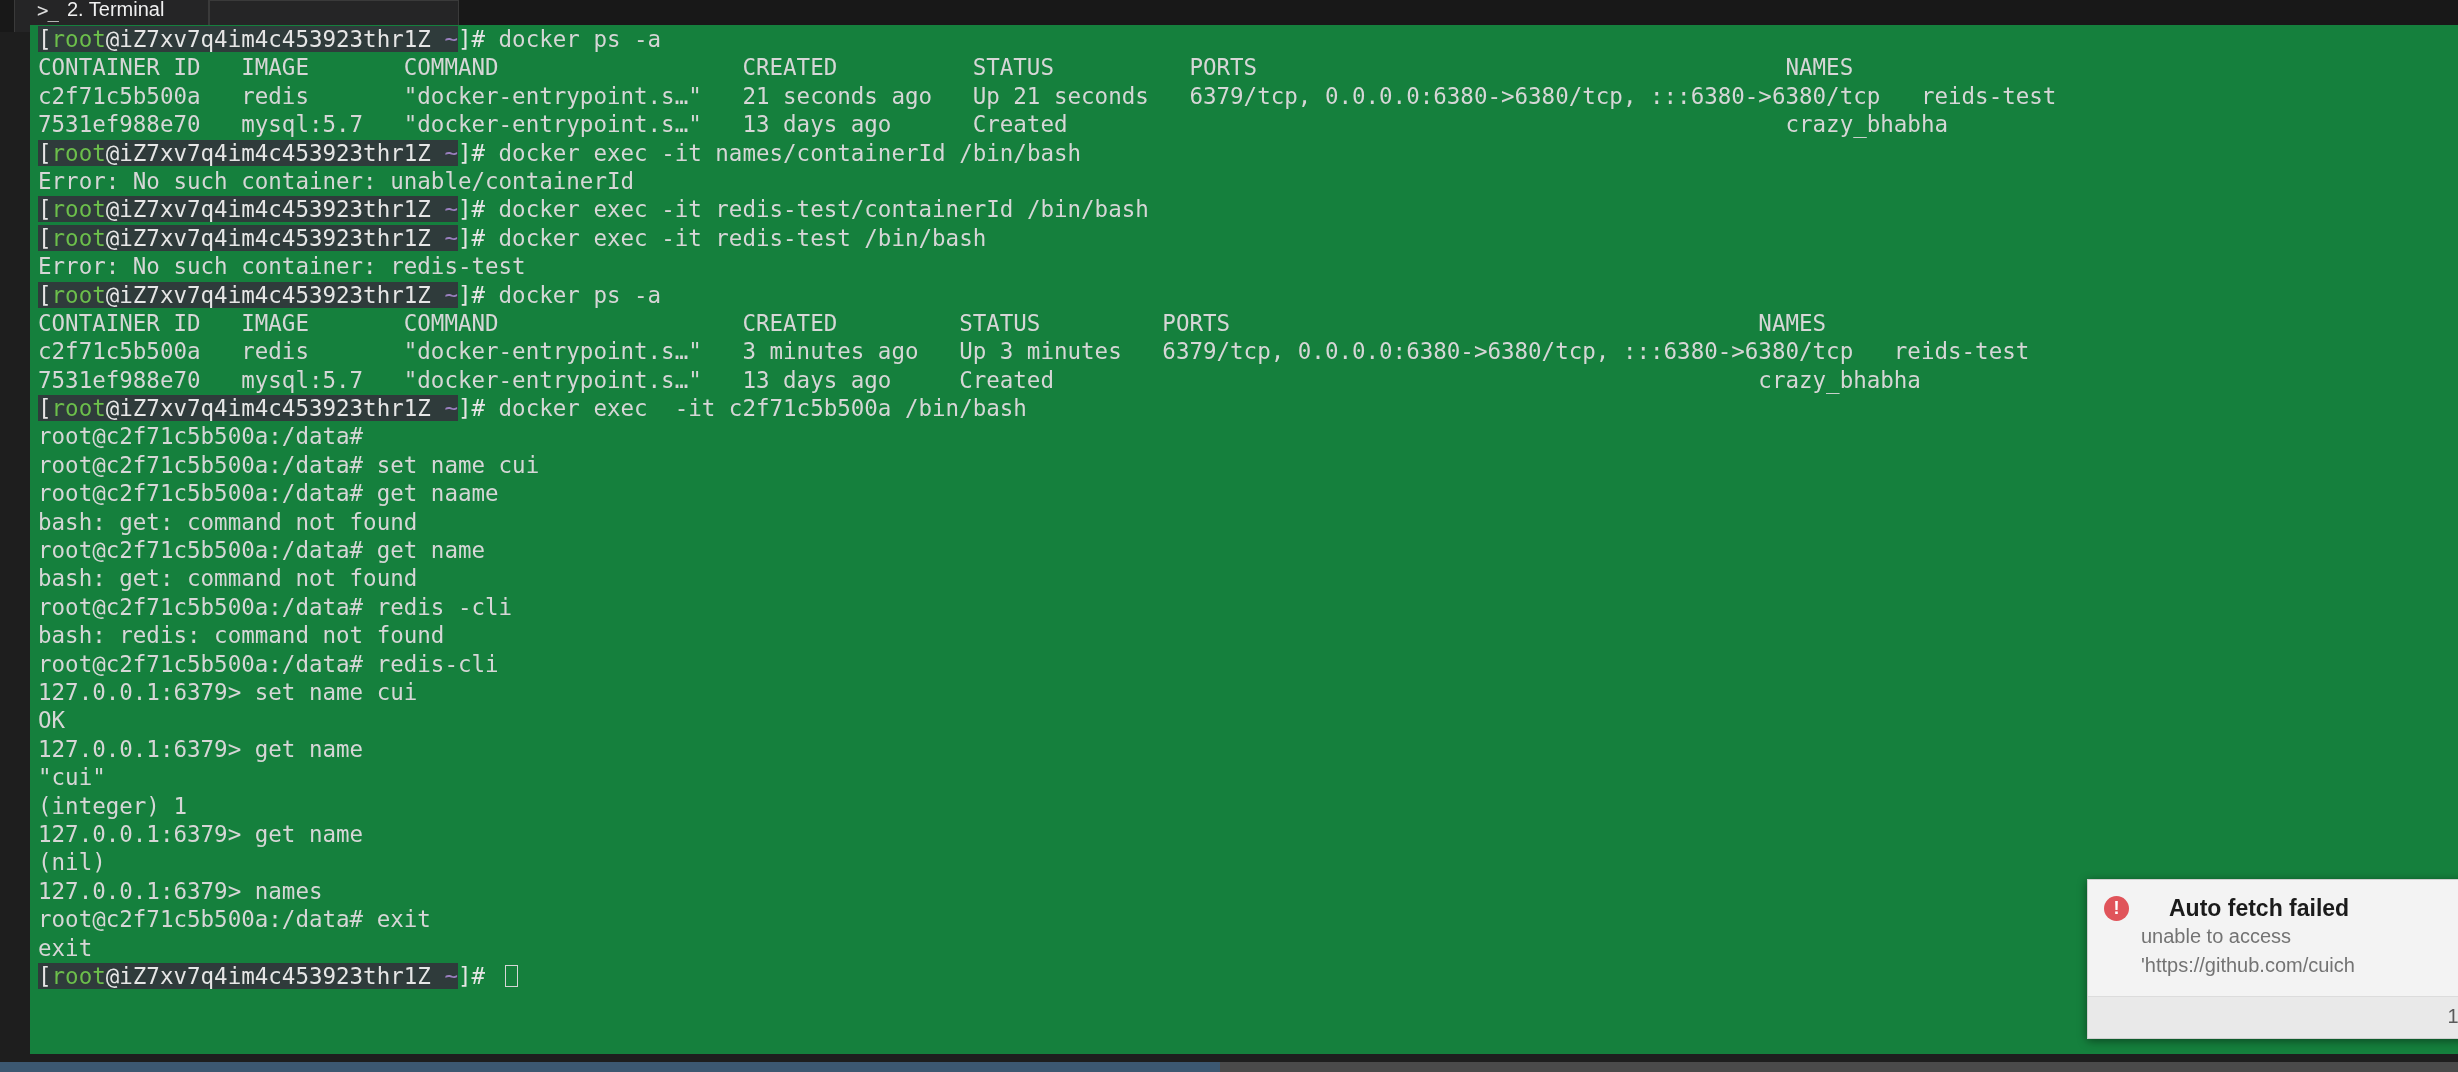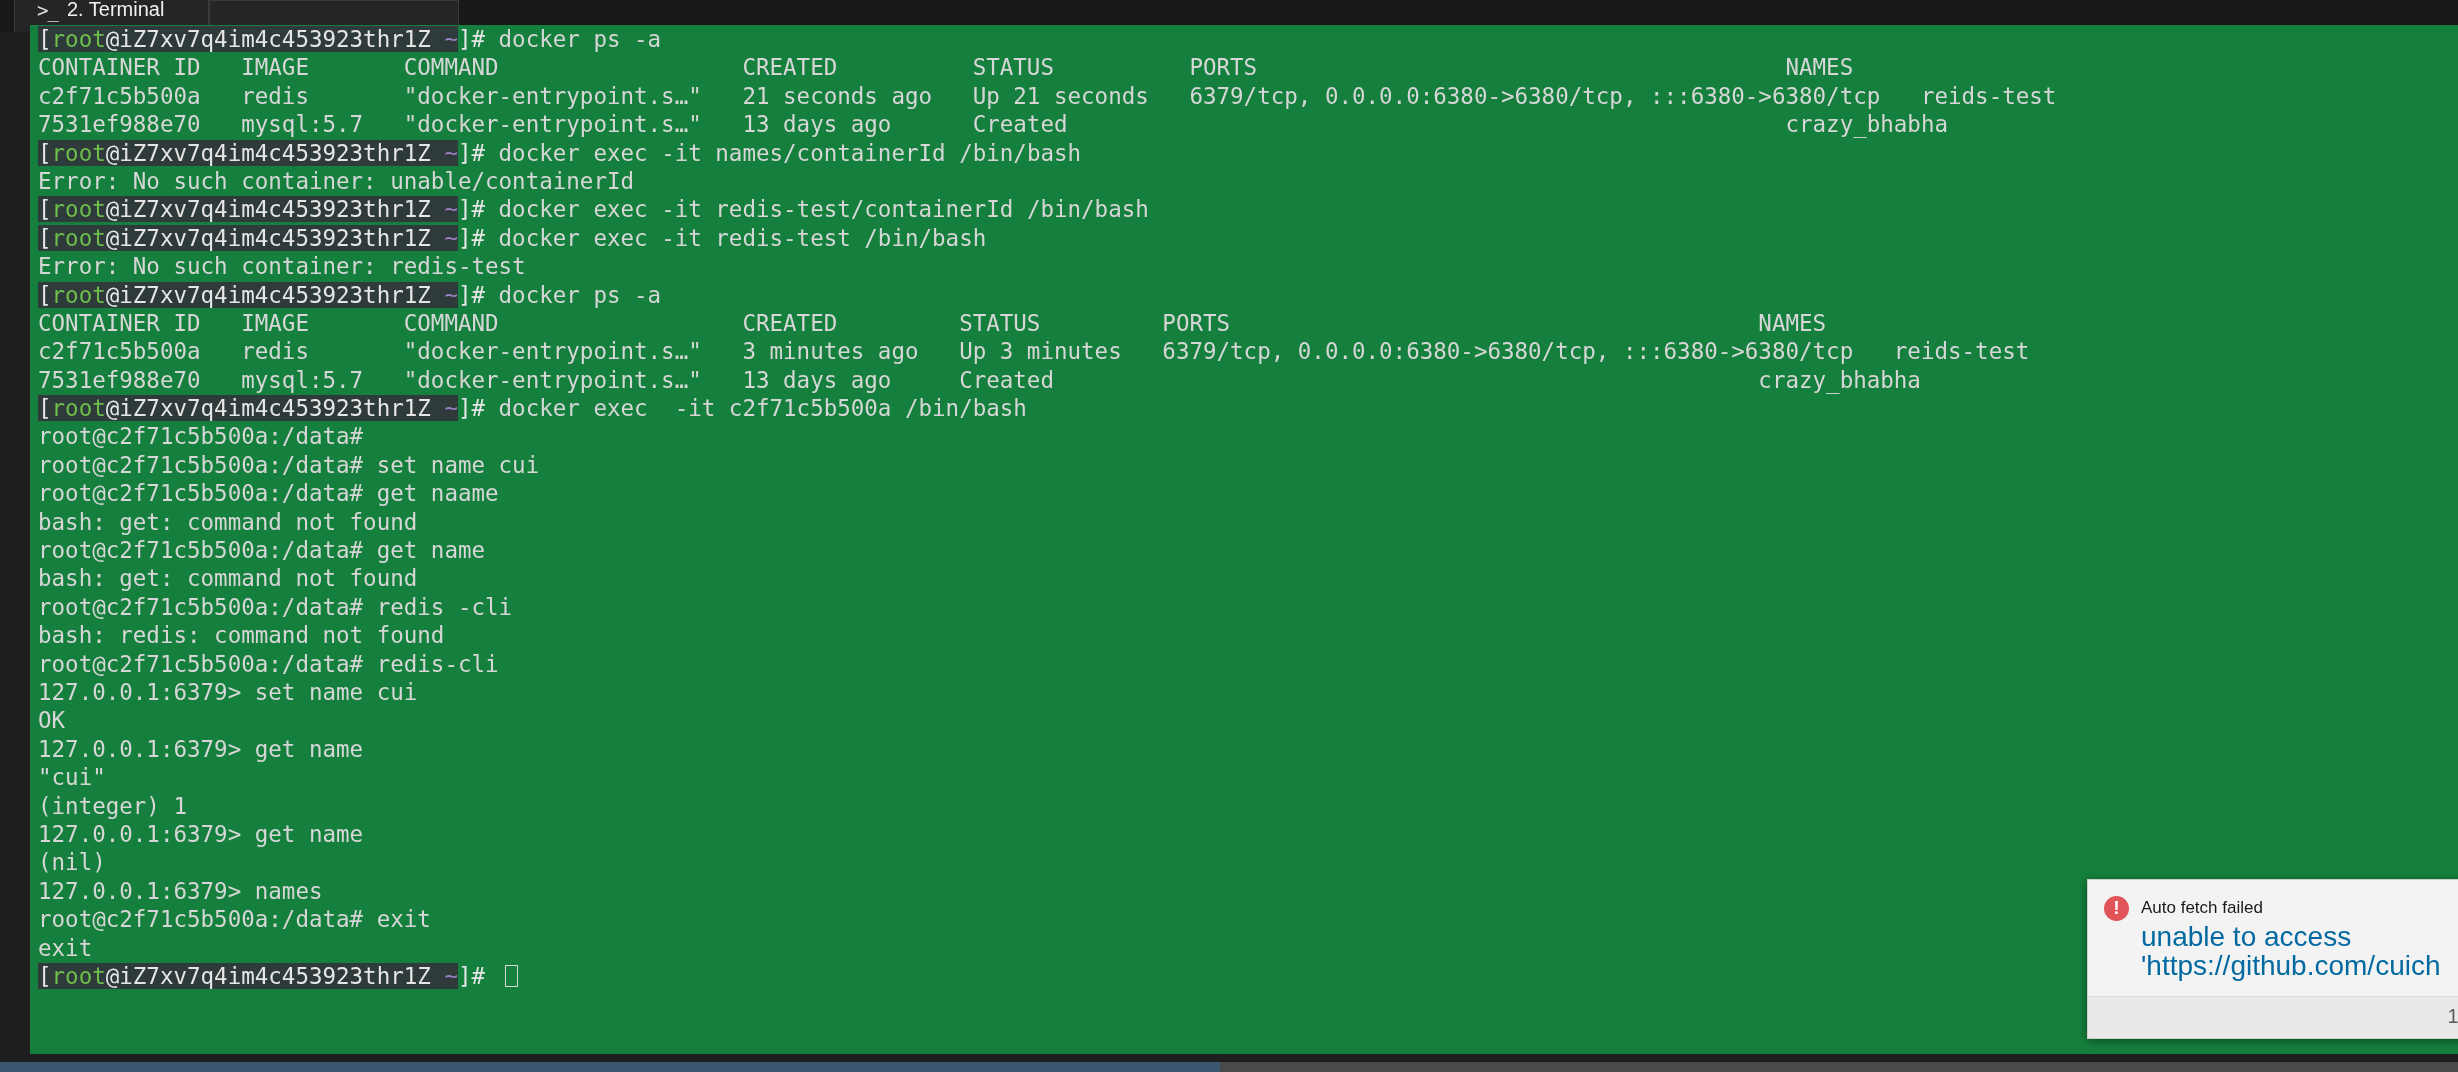--- a/index.html
+++ b/index.html
@@ -136,29 +136,30 @@
     color: #ffffff;
     font-size: 18px;
     font-weight: bold;
     line-height: 25px;
     text-align: center;
     margin-top: 2px;
     font-family: "Liberation Sans", sans-serif;
   }
   .notif-text { min-width: 0; }
   .notif-title {
-    font-size: 17px;
-    font-weight: normal;
+    font-size: 23px;
+    font-weight: bold;
     color: #1b1b1b;
     line-height: 28px;
     white-space: nowrap;
+    margin-left: 28px;
   }
   .notif-msg {
-    font-size: 28px;
-    color: #0369a1;
+    font-size: 20px;
+    color: #737373;
     line-height: 29px;
     white-space: nowrap;
   }
   .notif-footer {
     border-top: 1px solid #dcdcdc;
     background: #e9e9e9;
     padding: 8px 14px 10px 14px;
     text-align: right;
     font-size: 20px;
     color: #5a5a5a;

